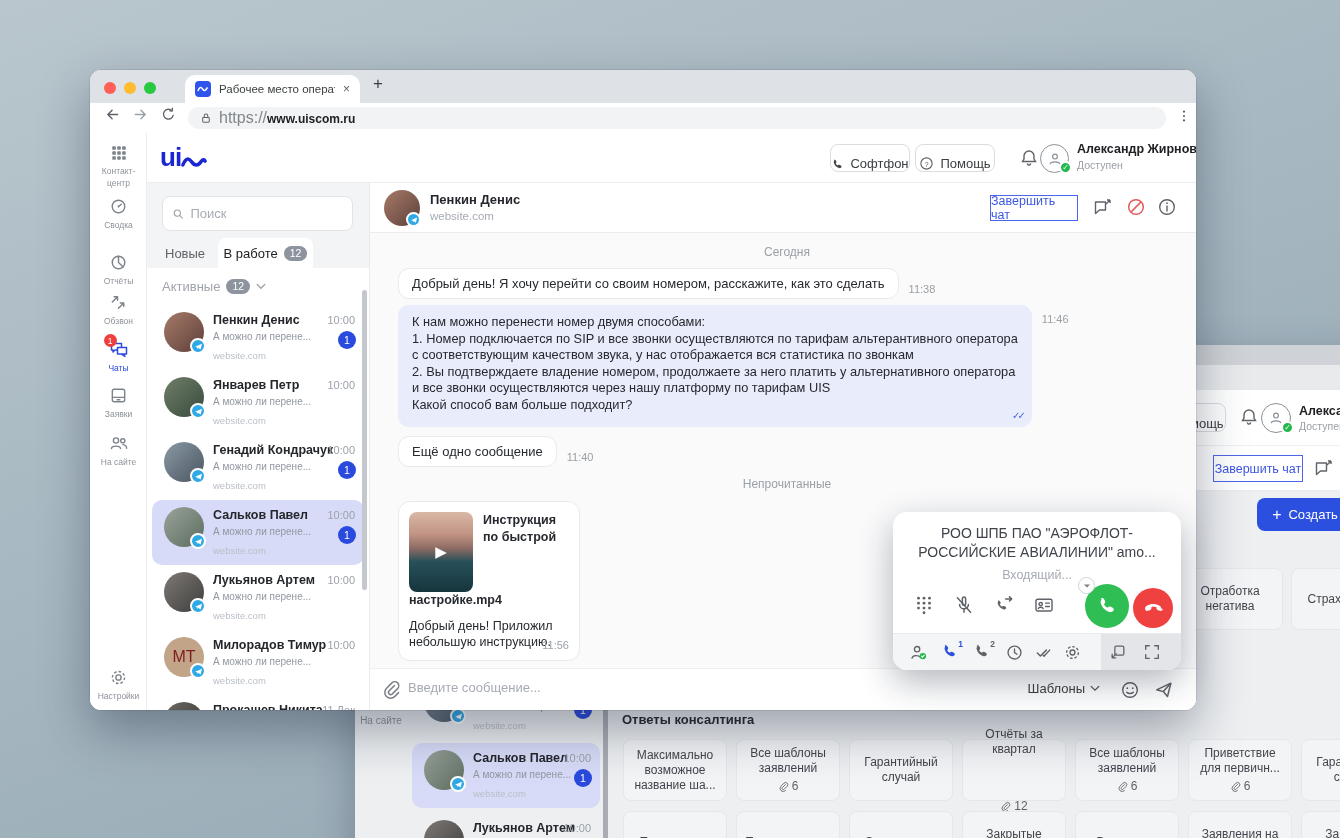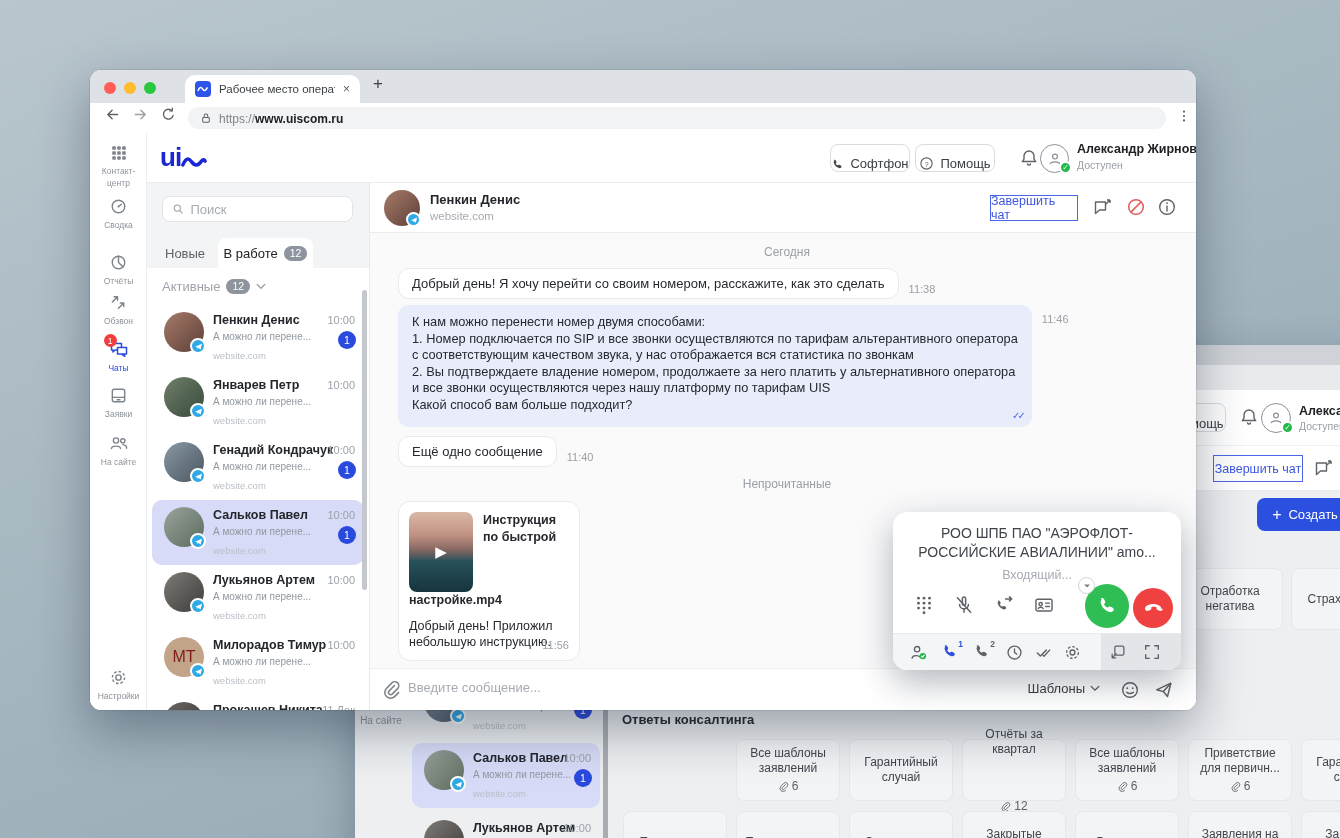--- a/index.html
+++ b/index.html
@@ -61,21 +61,21 @@
     overflow:hidden; box-shadow:0 0 0 .5px rgba(0,0,0,.15), 0 20px 50px rgba(22,32,52,.38); }
   .chrome-tabs { left:0; top:0; right:0; height:33px; background:#dee1e6; }
   .tl { position:absolute; top:12px; width:12px; height:12px; border-radius:50%; cursor:pointer; }
   .tab { position:absolute; left:95px; top:5px; width:175px; height:28px; background:#fff;
     border-radius:10px 10px 0 0; display:flex; align-items:center; padding:0 10px; gap:8px; cursor:pointer; }
   .tab-title { font-size:11.5px; color:#3c4043; flex:1; white-space:nowrap; overflow:hidden; }
   .favicon { width:16px; height:16px; border-radius:4px; background:#2f54eb; display:flex; align-items:center; justify-content:center; }
   .chrome-toolbar { left:0; top:33px; right:0; height:30px; background:#fff; }
   .urlbar { position:absolute; left:98px; top:4px; width:978px; height:22px; background:#f1f3f4;
     border-radius:12px; display:flex; align-items:center; padding:0 12px; gap:7px; cursor:text; }
-  .url-prefix { color:#80868b; font-size:12px; }
+  .url-prefix { color:#80868b; font-size:16px; }
   .url-host { color:#202124; font-size:12px; font-weight:bold; }
 
   .app-header { left:57px; top:63px; right:0; height:50px; background:#fff; border-bottom:1px solid #ebedef; }
   .logo { position:absolute; left:13px; top:12px; display:flex; align-items:flex-end; color:#1b27d3; cursor:pointer; }
   .logo-txt { font-size:26px; font-weight:bold; letter-spacing:-1px; line-height:24px; }
   .uname { font-size:12.5px; font-weight:bold; color:#202124; white-space:nowrap; }
   .ustatus { font-size:10.5px; color:#9aa0a6; }
   .greenb { position:absolute; width:13px; height:13px; border-radius:50%; background:#21b84c; border:2px solid #fff;
     color:#fff; font-size:8px; display:flex; align-items:center; justify-content:center; }
 
@@ -83,21 +83,21 @@
   .sb-item { position:absolute; left:0; width:57px; display:flex; flex-direction:column; align-items:center; gap:3px;
     color:#7d838b; cursor:pointer; }
   .sb-item .lbl { font-size:8.5px; line-height:12px; color:#8d939b; text-align:center; padding:0 2px; }
   .sb-item.active { color:#2b49de; }
   .sb-item.active .lbl { color:#2b49de; }
   .redbadge { position:absolute; top:-5px; right:12px; min-width:13px; height:13px; border-radius:7px;
     background:#f03d3d; color:#fff; font-size:8.5px; display:flex; align-items:center; justify-content:center; padding:0 3px; }
 
   .listpanel { left:57px; top:113px; width:223px; bottom:0; background:#fff; border-right:1px solid #e8eaec; }
   .lp-top { position:absolute; left:0; top:0; right:0; height:85px; background:#f3f4f6; }
-  .search { position:absolute; left:15px; top:13px; width:191px; height:26px; background:#fff;
+  .search { position:absolute; left:15px; top:13px; width:191px; height:35px; background:#fff;
     border:1px solid #e1e3e6; border-radius:8px; display:flex; align-items:center; padding:0 9px; gap:6px; }
   .tab-new { position:absolute; left:18px; top:55px; height:30px; display:flex; align-items:center; color:#5f6368; font-size:13px; cursor:pointer; }
   .tab-work { position:absolute; left:71px; top:55px; width:95px; height:30px; background:#fff; border-radius:8px 8px 0 0;
     display:flex; align-items:center; justify-content:center; gap:6px; font-size:13px; color:#202124; cursor:pointer; }
   .graypill { background:#8e949e; color:#fff; font-size:10.5px; border-radius:9px; padding:1.5px 6px; }
   .filter { position:absolute; left:15px; top:92px; height:22px; display:flex; align-items:center; gap:6px;
     color:#a0a4ab; font-size:13px; cursor:pointer; }
   .items { position:absolute; left:0; top:122px; right:0; bottom:0; overflow:hidden; }
   .lp-scroll { position:absolute; right:2px; top:107px; width:5px; height:300px; background:#c4c7cc; border-radius:3px; cursor:pointer; }
 
@@ -226,20 +226,23 @@
         <span class="avatar av5"></span>
 
         <span class="cname">Лукьянов Артем</span>
         <span class="ctime">10:00</span>
       </div>
       <span class="abs" style="left:196px; top:215px; width:5px; height:140px; background:#a9adb3; border-radius:3px;"></span>
     </div>
 
     <span class="section-title abs" style="left:267px; top:222px;">Ответы консалтинга</span>
 
+    <div class="tcard abs" style="left:268px; top:249px; width:104px; height:62px;">
+        <span>Максимально возможное название ша...</span>
+      </div>
     <div class="tcard abs" style="left:381px; top:249px; width:104px; height:62px;">
         <span>Все шаблоны заявлений</span>
       <span class="att">
           <svg width="11" height="11" viewBox="0 0 20 20" fill="none" stroke="#5f6368" stroke-width="1.6" stroke-linecap="round">
             <path d="M13.5 6.5 8 12a2.2 2.2 0 0 0 3.1 3.1l5.5-5.5a4 4 0 0 0-5.7-5.7L5.4 9.4a5.8 5.8 0 0 0 8.2 8.2"></path>
           </svg>
           <span>6</span>
         </span>
       </div>
     <div class="tcard abs" style="left:494px; top:249px; width:104px; height:62px;">

